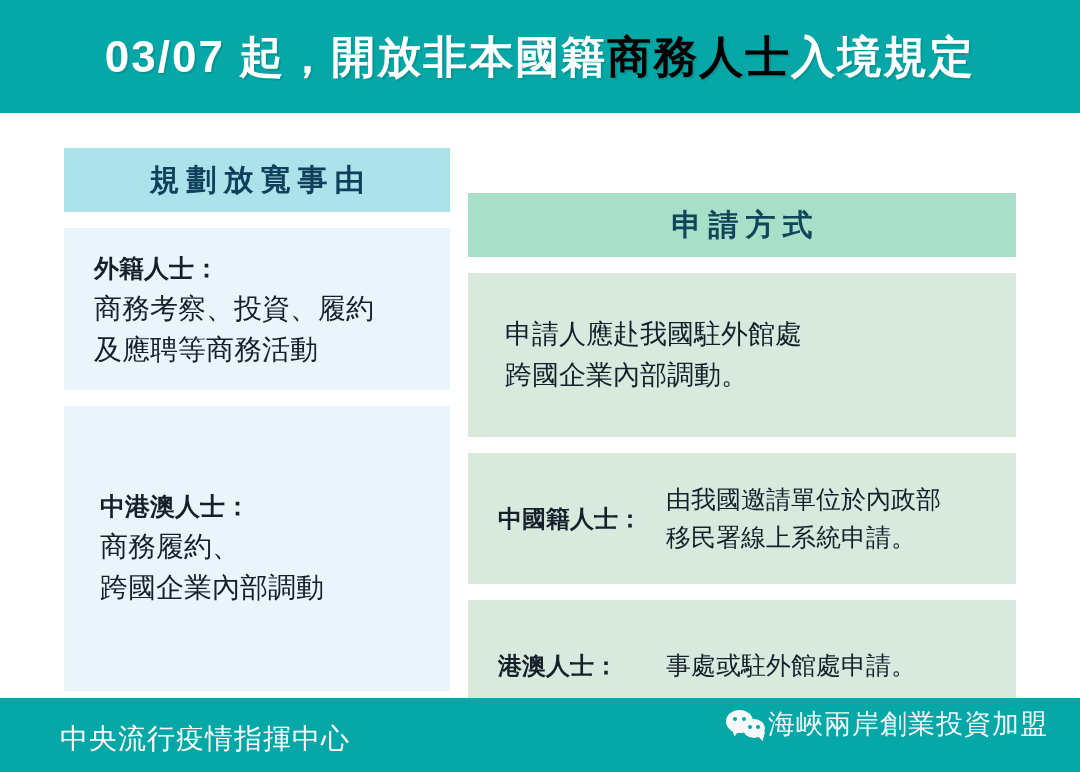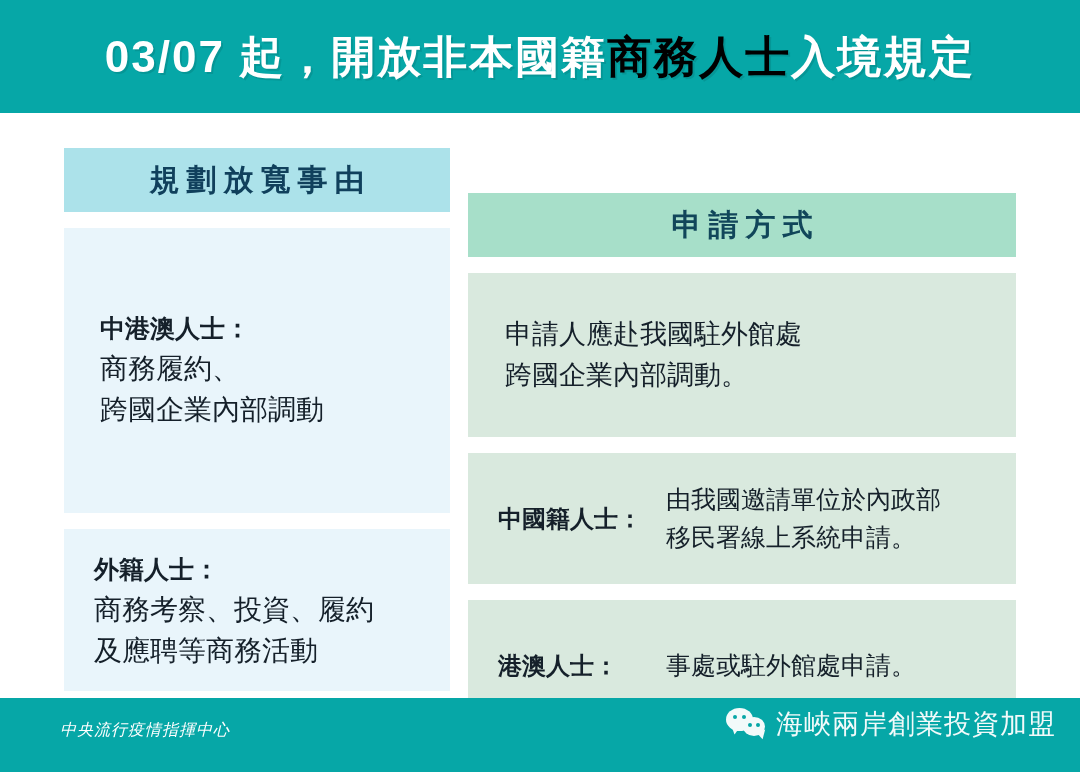--- a/index.html
+++ b/index.html
@@ -145,33 +145,32 @@
     left: 0;
     bottom: 0;
     width: 1080px;
     height: 74px;
     background: #06a7a7;
   }
   .footer-org {
     position: absolute;
     left: 60px;
     top: 22px;
-    font-size: 16px;
+    font-size: 28px;
     color: #ffffff;
     letter-spacing: 1px;
     white-space: nowrap;
-    font-style: italic;
   }
   .watermark {
     position: absolute;
     left: 726px;
     top: 8px;
     display: flex;
-    align-items: flex-start;
-    gap: 8px;
+    align-items: flex-end;
+    gap: 0;
     opacity: 0.95;
   }
   .wechat-icon {
     width: 42px;
     height: 34px;
     position: relative;
     flex: 0 0 42px;
   }
   .wechat-icon .bubble-a,
   .wechat-icon .bubble-b {
@@ -230,30 +229,30 @@
 
   <div class="header-bar">
     <div class="header-title"><span class="ht-white">03/07 起，開放非本國籍</span><span class="ht-yellow">商務人士</span><span class="ht-white">入境規定</span></div>
   </div>
 
   <div class="columns">
 
     <div class="col-left">
       <div class="col-header left">規劃放寬事由</div>
 
+      <div class="card left card-l1">
+        <div class="lbl">外籍人士：</div>
+        <div class="body-line">商務考察、投資、履約</div>
+        <div class="body-line">及應聘等商務活動</div>
+      </div>
+
       <div class="card left card-l2">
         <div class="lbl">中港澳人士：</div>
         <div class="body-line">商務履約、</div>
         <div class="body-line">跨國企業內部調動</div>
-      </div>
-
-      <div class="card left card-l1">
-        <div class="lbl">外籍人士：</div>
-        <div class="body-line">商務考察、投資、履約</div>
-        <div class="body-line">及應聘等商務活動</div>
       </div>
     </div>
 
     <div class="col-right">
       <div class="col-header right">申請方式</div>
 
       <div class="card right card-r1">
         <div class="body-line">申請人應赴我國駐外館處</div>
         <div class="body-line">跨國企業內部調動。</div>
       </div>

